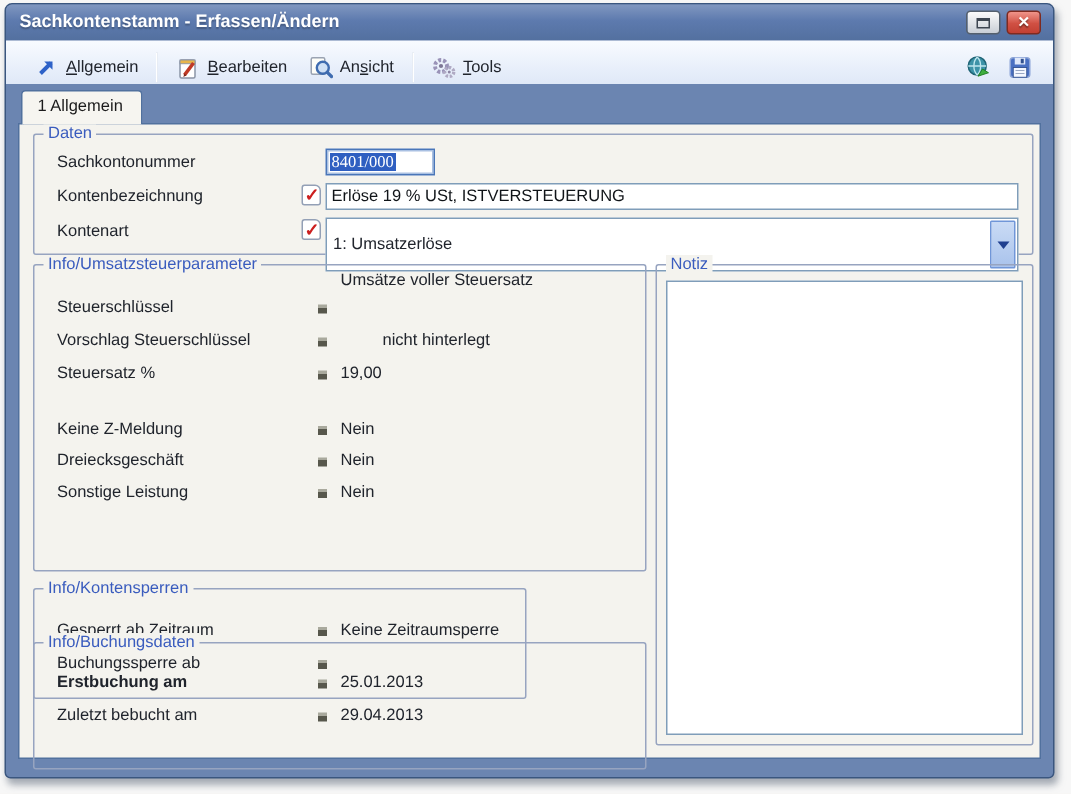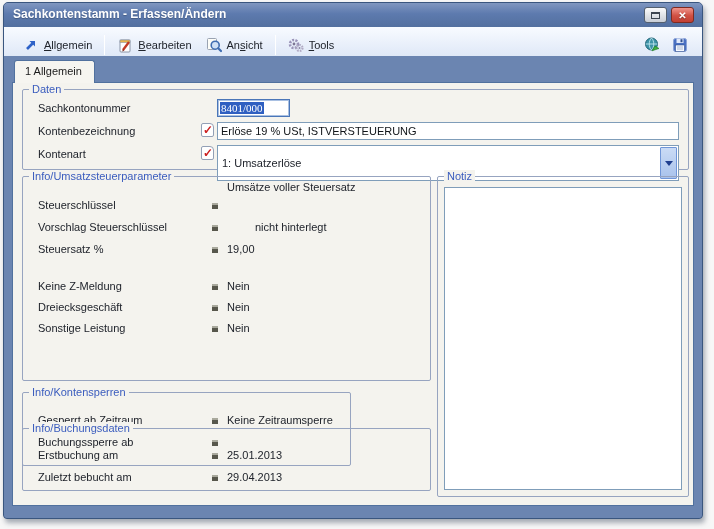--- a/index.html
+++ b/index.html
@@ -235,24 +235,24 @@
 
           <span class="flabel" style="top:21px;">Gesperrt ab Zeitraum</span>
           <span class="marker" style="left:189px; top:25px;"></span>
           <span class="fvalue" style="left:204px; top:21px;">Keine Zeitraumsperre</span>
 
           <span class="flabel" style="top:43px;">Buchungssperre ab</span>
           <span class="marker" style="left:189px; top:47px;"></span>
           <span class="fvalue" style="left:204px; top:43px;"></span>
         </div>
 
-        <div class="group" style="left:9px; top:345px; width:409px; height:63px;">
+        <div class="group" style="left:9px; top:345px; width:409px; height:85px;">
           <span class="group-title">Info/Buchungsdaten</span>
 
-          <span class="flabel" style="top:20px;">Erstbuchung am</span>
+          <span class="flabel" style="top:20px;font-weight:bold;">Erstbuchung am</span>
           <span class="marker" style="left:189px; top:24px;"></span>
           <span class="fvalue" style="left:204px; top:20px;">25.01.2013</span>
 
           <span class="flabel" style="top:42px;">Zuletzt bebucht am</span>
           <span class="marker" style="left:189px; top:46px;"></span>
           <span class="fvalue" style="left:204px; top:42px;">29.04.2013</span>
         </div>
 
       </div>
     </div>

